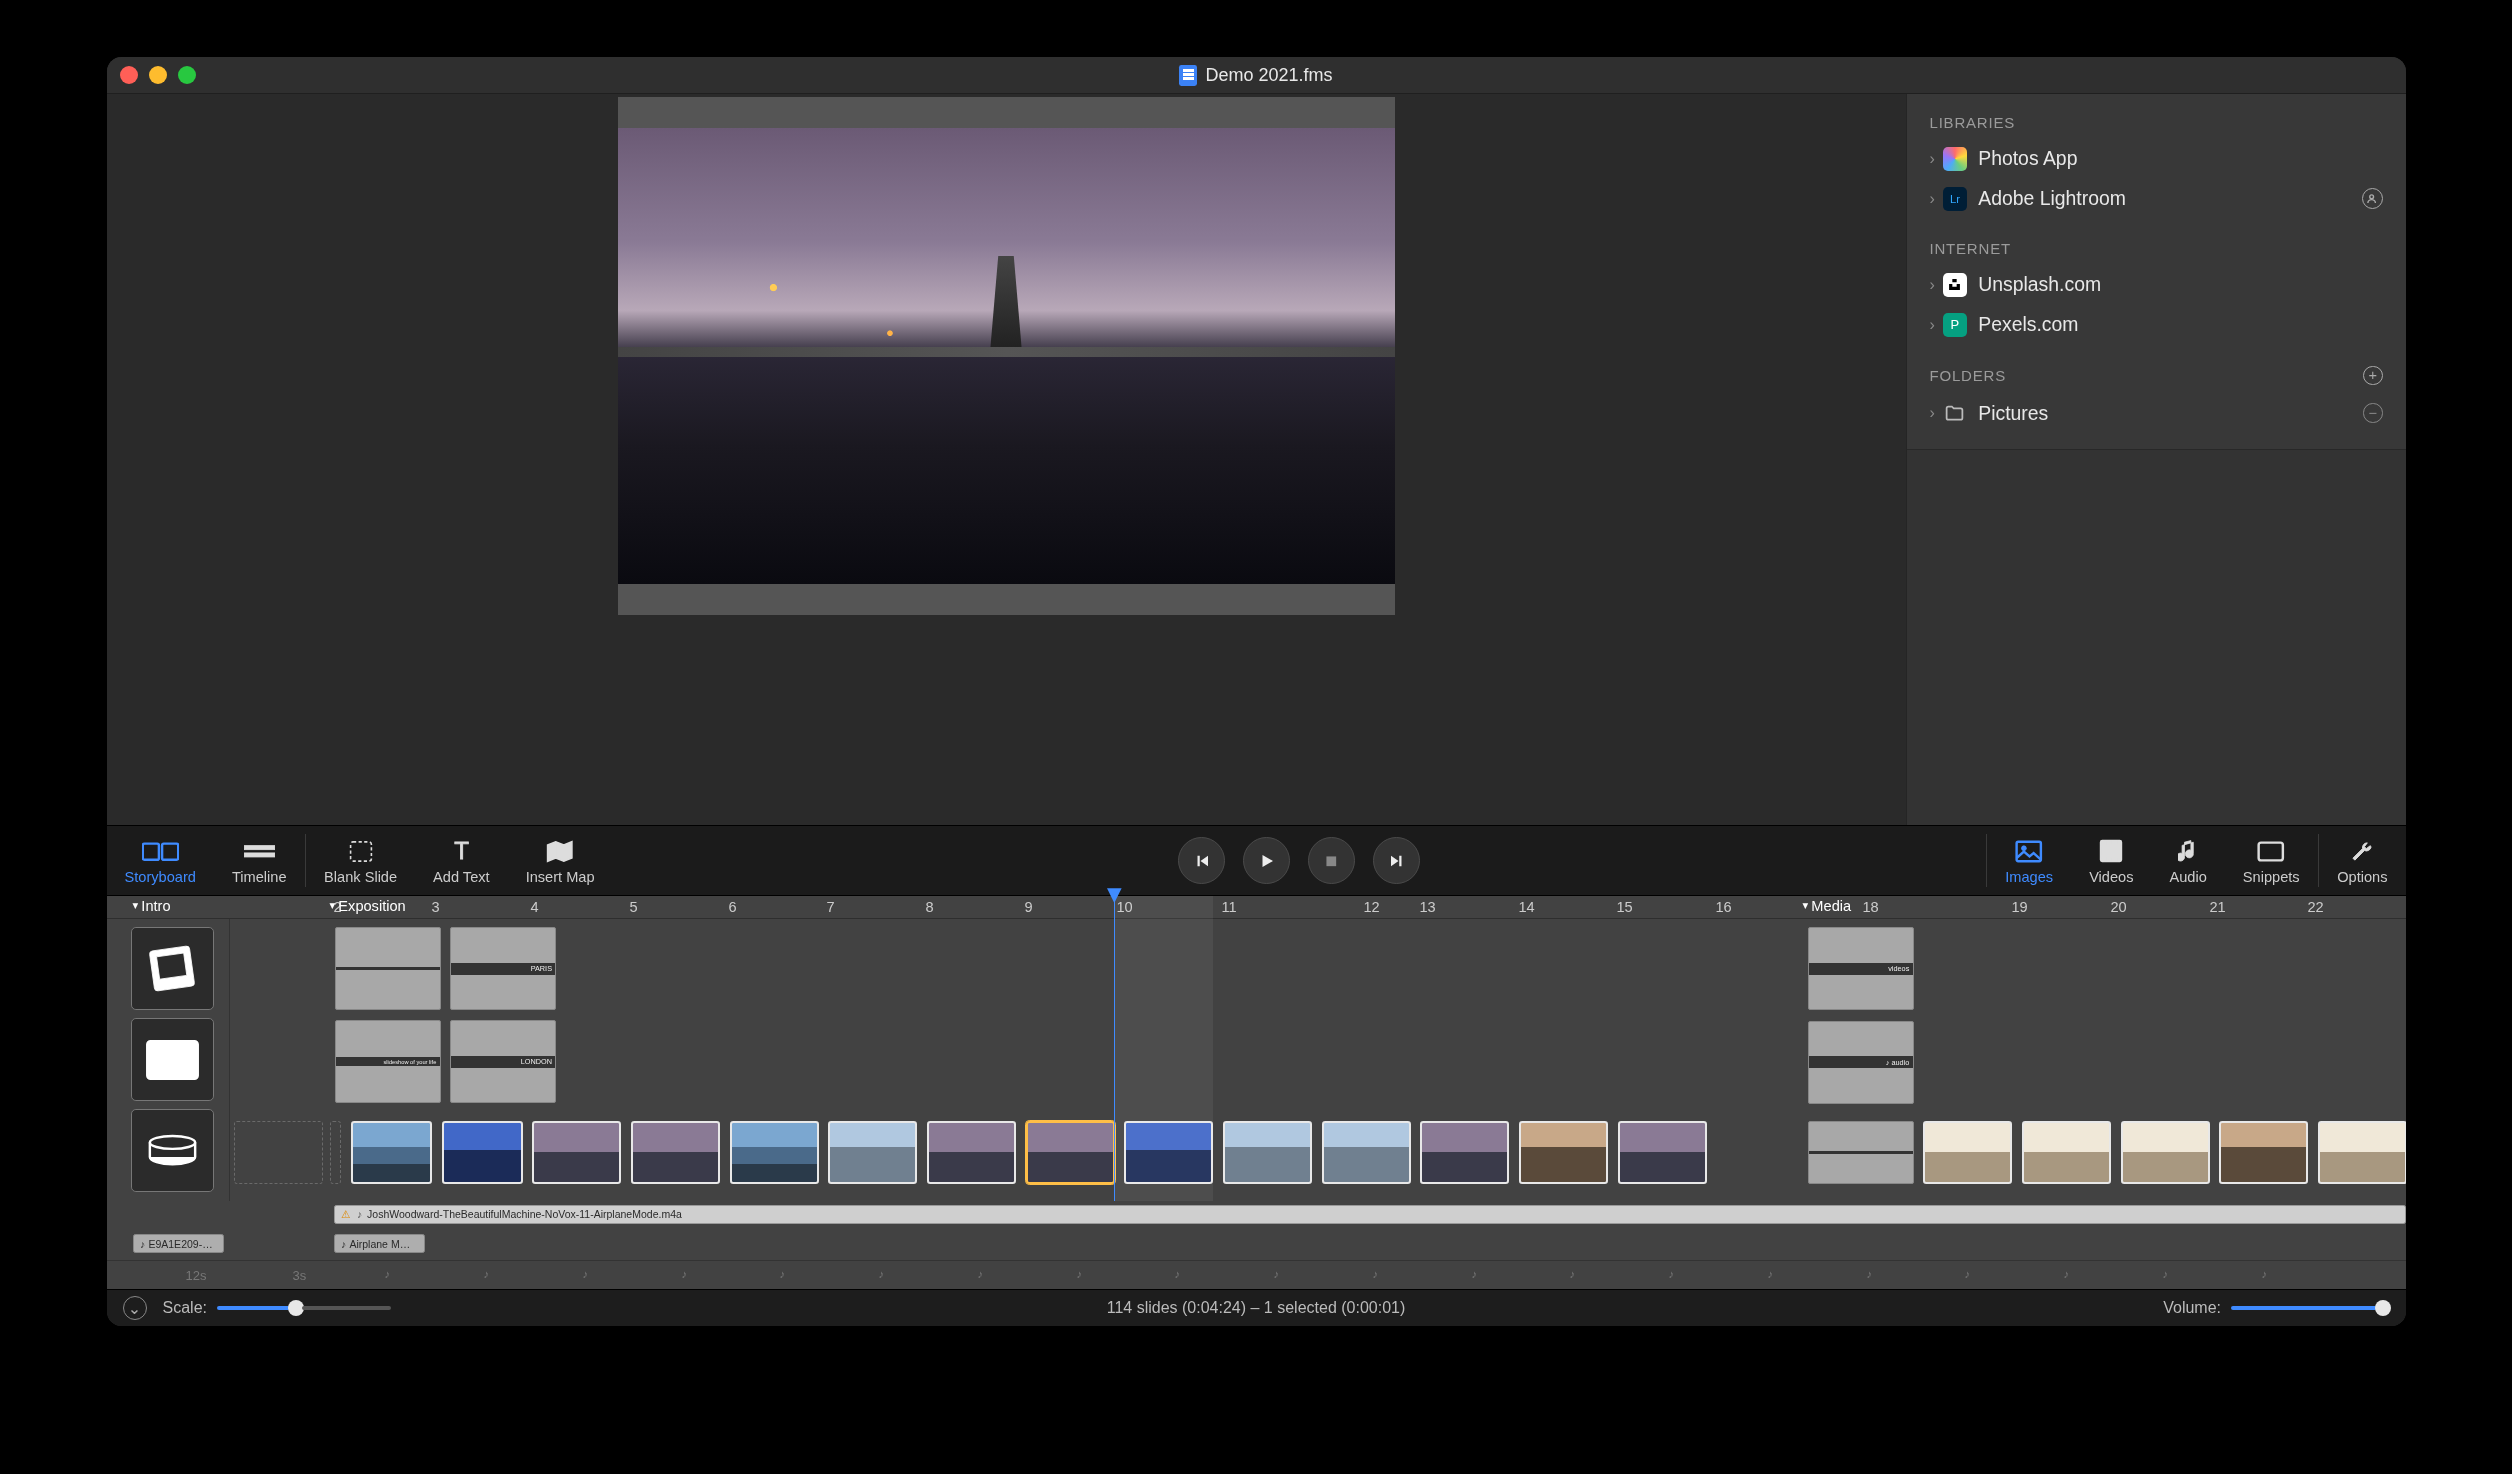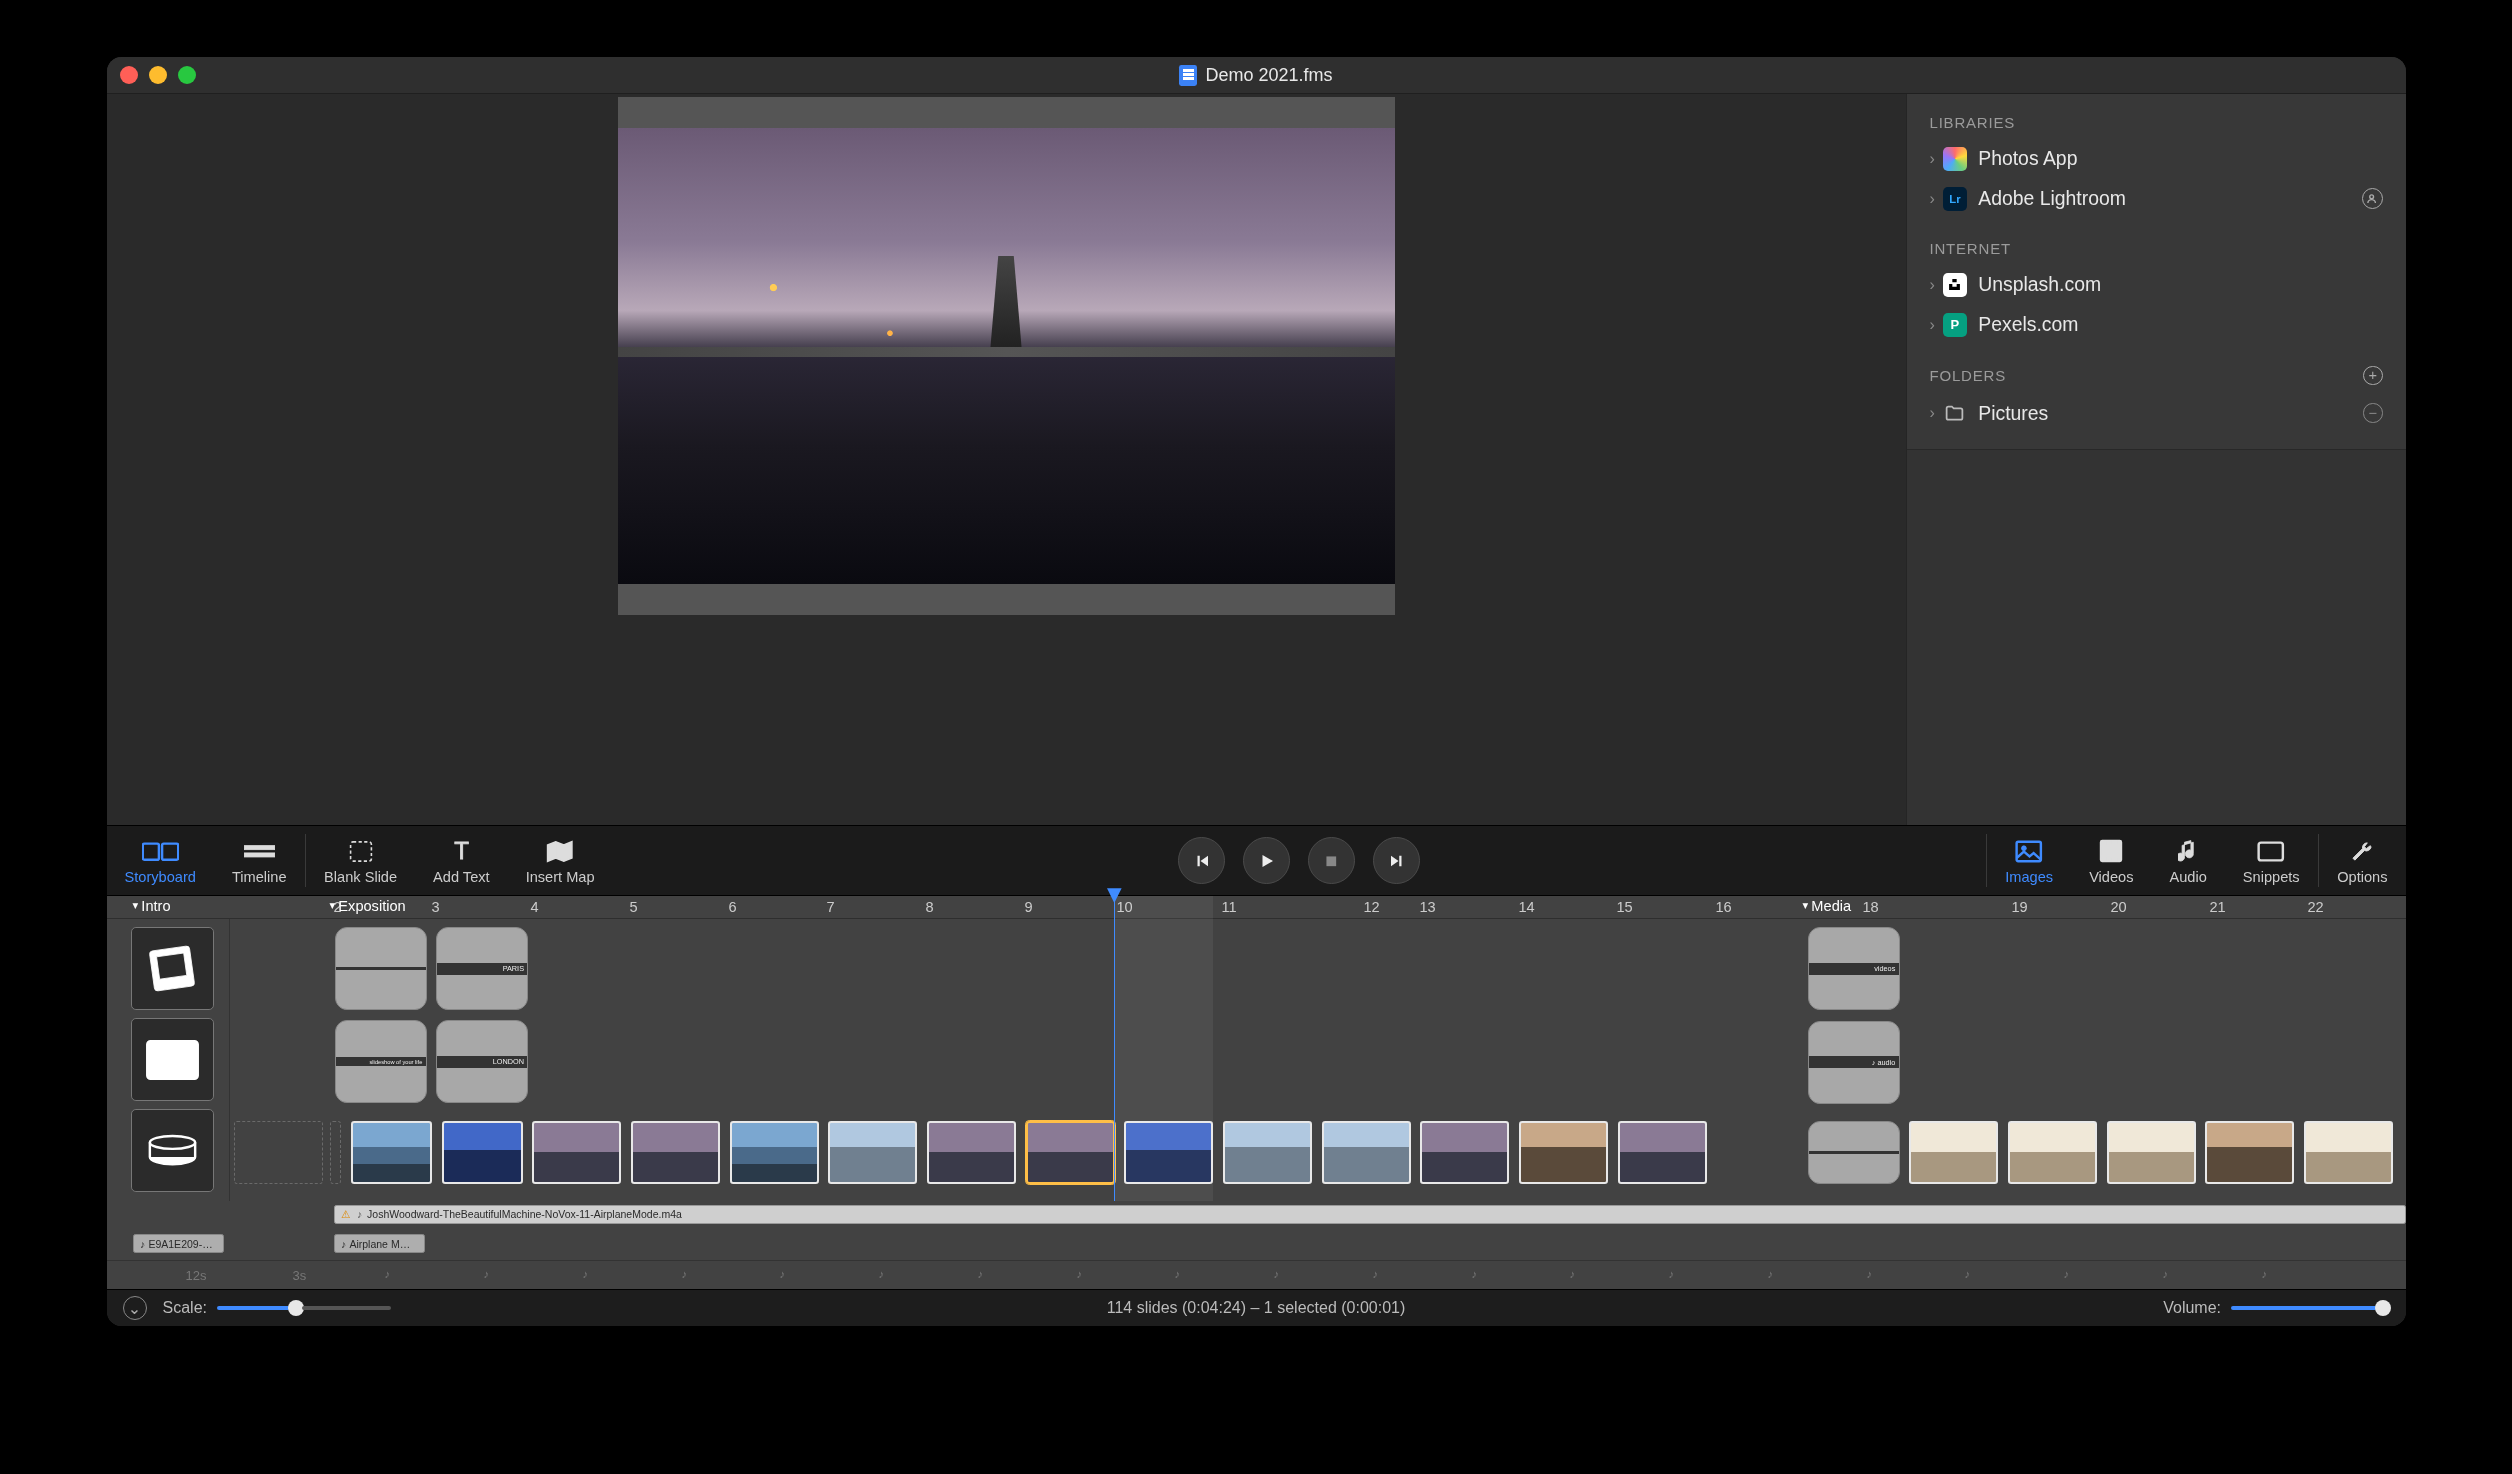--- a/index.html
+++ b/index.html
@@ -115,21 +115,21 @@
   }
   .sb-remove { border-color:#888; color:#888; }
   .sb-item {
     display:flex; align-items:center; gap:11.3px;
     padding:8px 23px;
     color:var(--text); font-size:19.4px;
     cursor:pointer;
   }
   .sb-item .chev { color:#888; font-size:16px; margin-right:-3.2px;}
   .sb-item-right { margin-left:auto; }
-  .sb-icon { width:24px; height:24px; border-radius:4.9px; display:flex; align-items:center; justify-content:center; font-size:13px; font-weight:700;}
+  .sb-icon { width:24px; height:24px; border-radius:4.9px; display:flex; align-items:center; justify-content:center; font-size:13px; font-weight:400;}
   .i-photos { background: conic-gradient(#ff6b6b,#ffd93d,#6bcf7f,#4dabf7,#9775fa,#ff6b6b); }
   .i-lr { background:#001e36; color:#31a8ff; font-size:11.3px;}
   .i-unsplash { background:#fff; color:#000; }
   .i-pexels { background:#05a081; color:#fff;}
   .i-folder { background:none; color:#999; font-size:19.4px;}
   .user-ic { width:21px; height:21px; border:1.6px solid #aaa; border-radius:50%; display:flex; align-items:center; justify-content:center; color:#aaa;}
   .sidebar-lower { flex:1; border-top:0.8px solid #282828; margin-top:16px; background:#333;}
 
   
   .toolbar {
@@ -211,22 +211,22 @@
   }
   .track-icon-box {
     width:83px; height:83px; border:1.6px solid #777; border-radius:4.9px;
     display:flex; align-items:center; justify-content:center;
     background:#2b2b2b; cursor:pointer;
   }
   .track-icon-box svg { fill:#fff; stroke:#fff;}
   .track-cols { flex:1; position:relative; }
   .clip-row { display:flex; gap:9.7px; position:absolute; }
   .text-clip {
-    width:92px; height:83px; background:var(--bg-thumb);
-    border-radius:12px; border:0.8px solid #888;
+    width:106px; height:83px; background:var(--bg-thumb);
+    border-radius:2px; border:0.8px solid #888;
     display:flex; align-items:center; justify-content:center;
     font-size:8px; color:#222; position:relative; overflow:hidden;
   }
   .text-clip .bar { width:100%; background:#333; color:#eee; font-size:7.3px; text-align:right; padding:1.6px 3.2px;}
   .text-clip.line-only .bar { height:3.2px; padding:0;}
   .photo-clip {
     width:89px; height:63px; border:2.4px solid #e8e8e8; border-radius:3.2px;
     background:#555; position:relative;
   }
   .photo-clip.w-sm{width:81px;}

